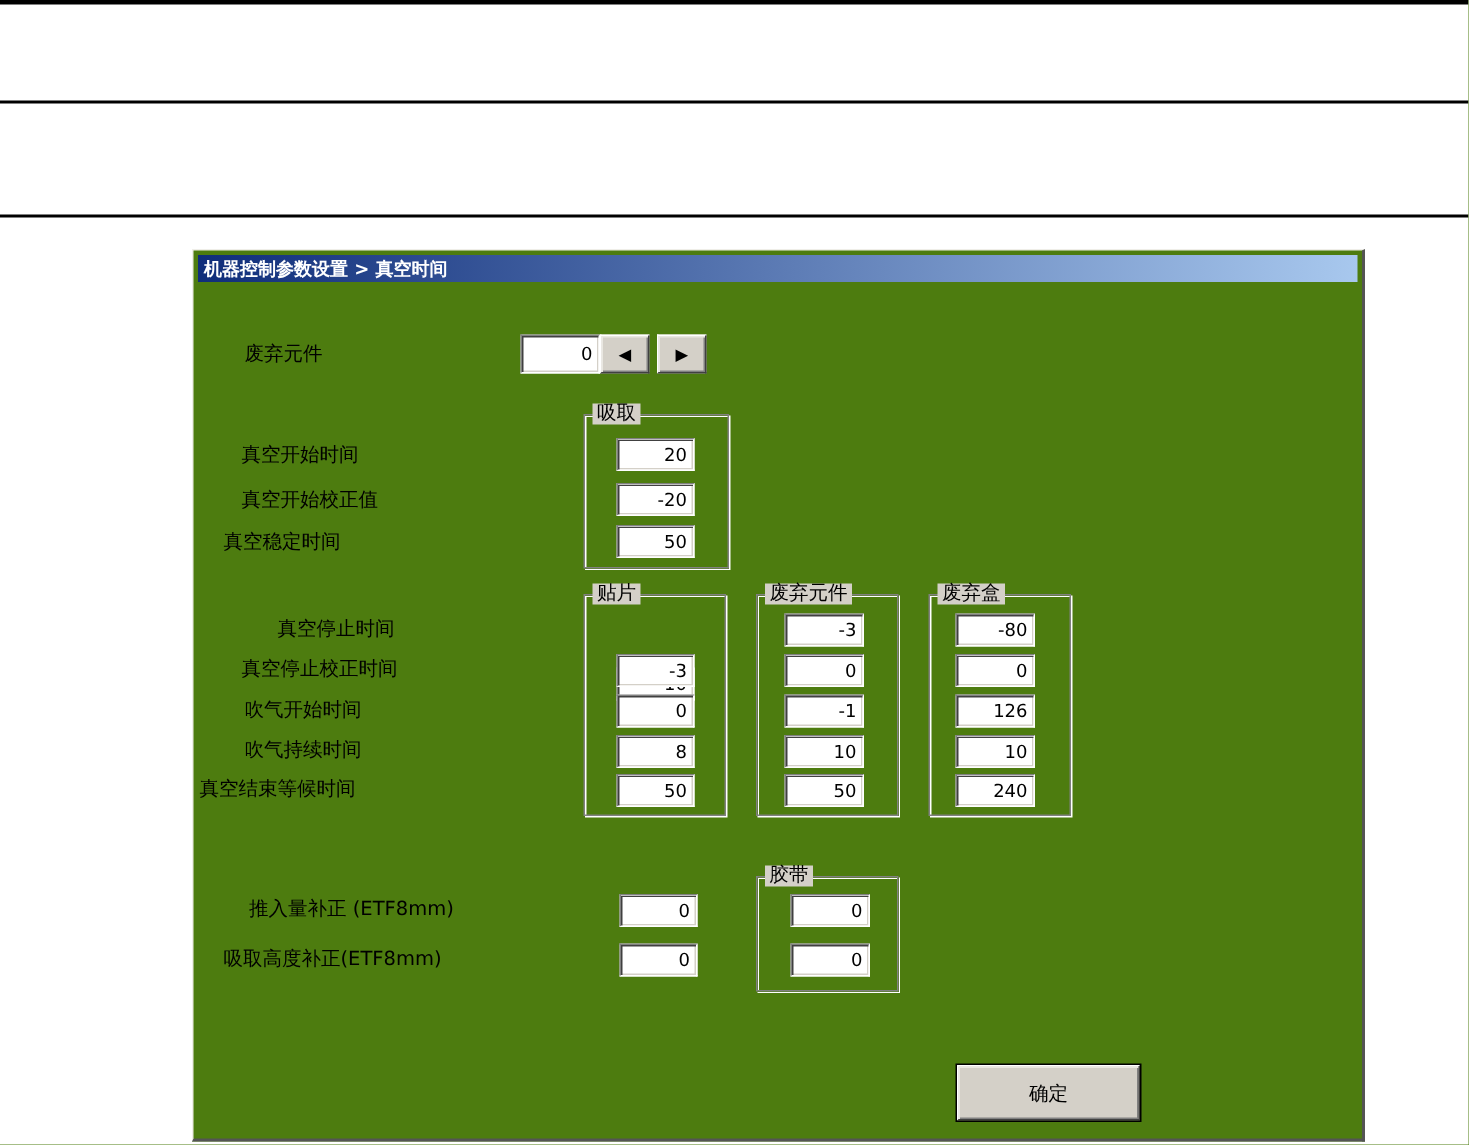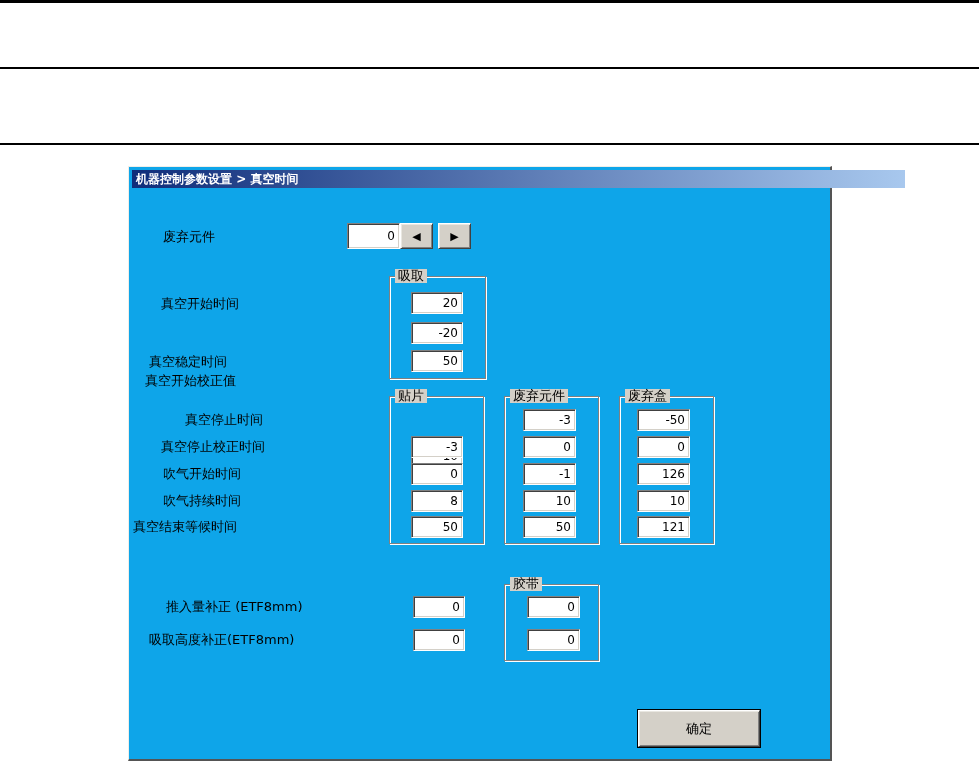--- a/index.html
+++ b/index.html
@@ -7,22 +7,22 @@
     width:979px;height:763px;position:relative;background:#ffffff;
     font-family:"DejaVu Sans","Liberation Sans",sans-serif;
     overflow:hidden;color:#000;
   }
   .doc-rule{position:absolute;left:0;width:979px;background:#000;}
   .rule-1{top:0;height:3px;}
   .rule-2{top:67px;height:2px;}
   .rule-3{top:143px;height:2px;}
 
   .dialog{
-    position:absolute;left:128px;top:166px;width:704px;height:595px;
-    box-sizing:border-box;background:#0ea5e9;
+    position:absolute;left:128px;top:166px;width:782px;height:595px;
+    box-sizing:border-box;background:#4d7c0f;
     border-top:1px solid #efeee8;border-left:1px solid #efeee8;
     border-right:2px solid #545454;border-bottom:2px solid #545454;
   }
   .titlebar{
     position:absolute;left:3px;top:3px;width:773px;height:18px;
     background:linear-gradient(to right,#0f2d7a,#a8c8ee);
     color:#fff;font-size:12px;font-weight:bold;line-height:18px;
     padding-left:4px;box-sizing:border-box;white-space:nowrap;
   }
   .lbl{position:absolute;font-size:13px;line-height:14px;white-space:nowrap;}
@@ -74,21 +74,21 @@
       <span>◀</span>
     </div>
   <div class="btn arrow-btn" style="left:309px;top:56px;">
       <span>▶</span>
     </div>
 
   <div class="groupbox" style="left:260px;top:109px;width:97px;height:103px;">
     <span class="legend">吸取</span>
   </div>
   <span class="lbl" style="left:32px;top:130px;">真空开始时间</span>
-  <span class="lbl" style="left:16px;top:160px;margin-top:47px;">真空开始校正值</span>
+  <span class="lbl" style="left:32px;top:160px;">真空开始校正值</span>
   <span class="lbl" style="left:20px;top:188px;">真空稳定时间</span>
   <div class="field" style="left:282px;top:125px;">20</div>
   <div class="field" style="left:282px;top:155px;">-20</div>
   <div class="field" style="left:282px;top:183px;">50</div>
 
   <div class="groupbox" style="left:260px;top:229px;width:95px;height:148px;">
     <span class="legend">贴片</span>
   </div>
   <div class="groupbox" style="left:375px;top:229px;width:95px;height:148px;">
     <span class="legend">废弃元件</span>
@@ -108,25 +108,25 @@
   <div class="field" style="left:282px;top:296px;">0</div>
   <div class="field" style="left:282px;top:323px;">8</div>
   <div class="field" style="left:282px;top:349px;">50</div>
 
   <div class="field" style="left:394px;top:242px;width:53px;">-3</div>
   <div class="field" style="left:394px;top:269px;width:53px;">0</div>
   <div class="field" style="left:394px;top:296px;width:53px;">-1</div>
   <div class="field" style="left:394px;top:323px;width:53px;">10</div>
   <div class="field" style="left:394px;top:349px;width:53px;">50</div>
 
-  <div class="field" style="left:508px;top:242px;width:53px;">-50</div>
+  <div class="field" style="left:508px;top:242px;width:53px;">-80</div>
   <div class="field" style="left:508px;top:269px;width:53px;">0</div>
   <div class="field" style="left:508px;top:296px;width:53px;">126</div>
   <div class="field" style="left:508px;top:323px;width:53px;">10</div>
-  <div class="field" style="left:508px;top:349px;width:53px;">121</div>
+  <div class="field" style="left:508px;top:349px;width:53px;">240</div>
 
   <div class="groupbox" style="left:375px;top:417px;width:95px;height:77px;">
     <span class="legend">胶带</span>
   </div>
 
   <span class="lbl" style="left:37px;top:433px;">推入量补正 (ETF8mm)</span>
   <span class="lbl" style="left:20px;top:466px;">吸取高度补正(ETF8mm)</span>
 
   <div class="field" style="left:284px;top:429px;">0</div>
   <div class="field" style="left:284px;top:462px;">0</div>

